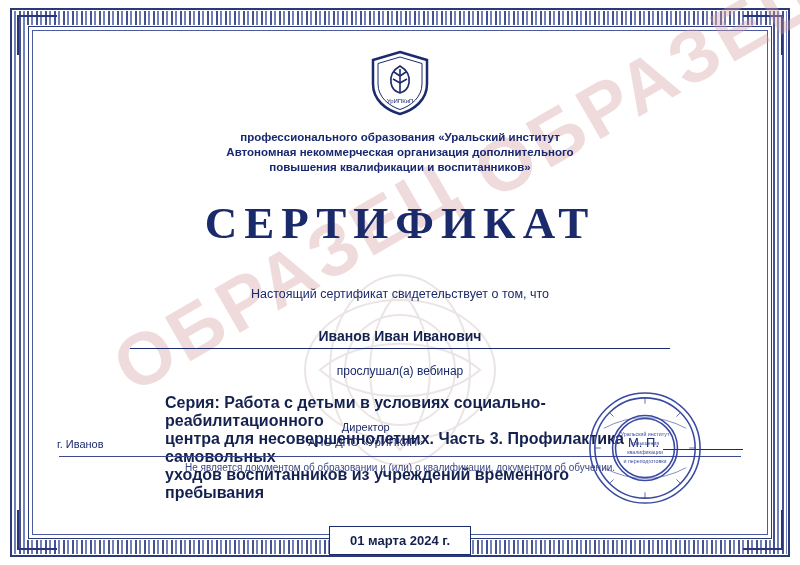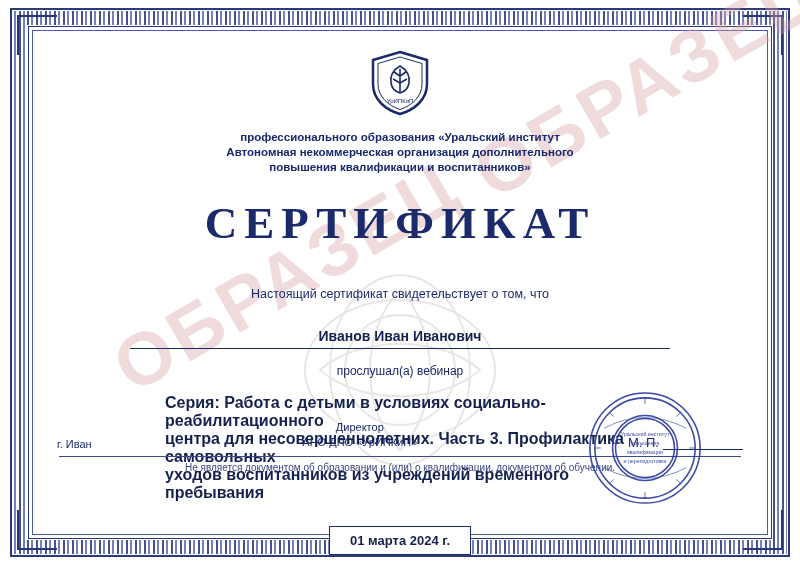--- a/index.html
+++ b/index.html
@@ -299,21 +299,21 @@
     <div class="listened">прослушал(а) вебинар</div>
 
     <div class="course">
       <div>Серия: Работа с детьми в условиях социально-реабилитационного</div>
       <div>центра для несовершеннолетних. Часть 3. Профилактика самовольных</div>
       <div>уходов воспитанников из учреждений временного пребывания</div>
     </div>
 
     <div class="footer">
       <div class="sig-row">
-        <div class="city">г. Иван</div>
+        <div class="city">г. Иванов</div>
         <div class="director">
           <div>Директор</div>
           <div>АНО ДПО «УрИПКиП»</div>
         </div>
         <div class="mp">
           <span>М. П.</span><span class="mp-line"></span>
         </div>
       </div>
       <div class="rule"></div>
       <div class="disclaimer">Не является документом об образовании и (или) о квалификации, документом об обучении.</div>

